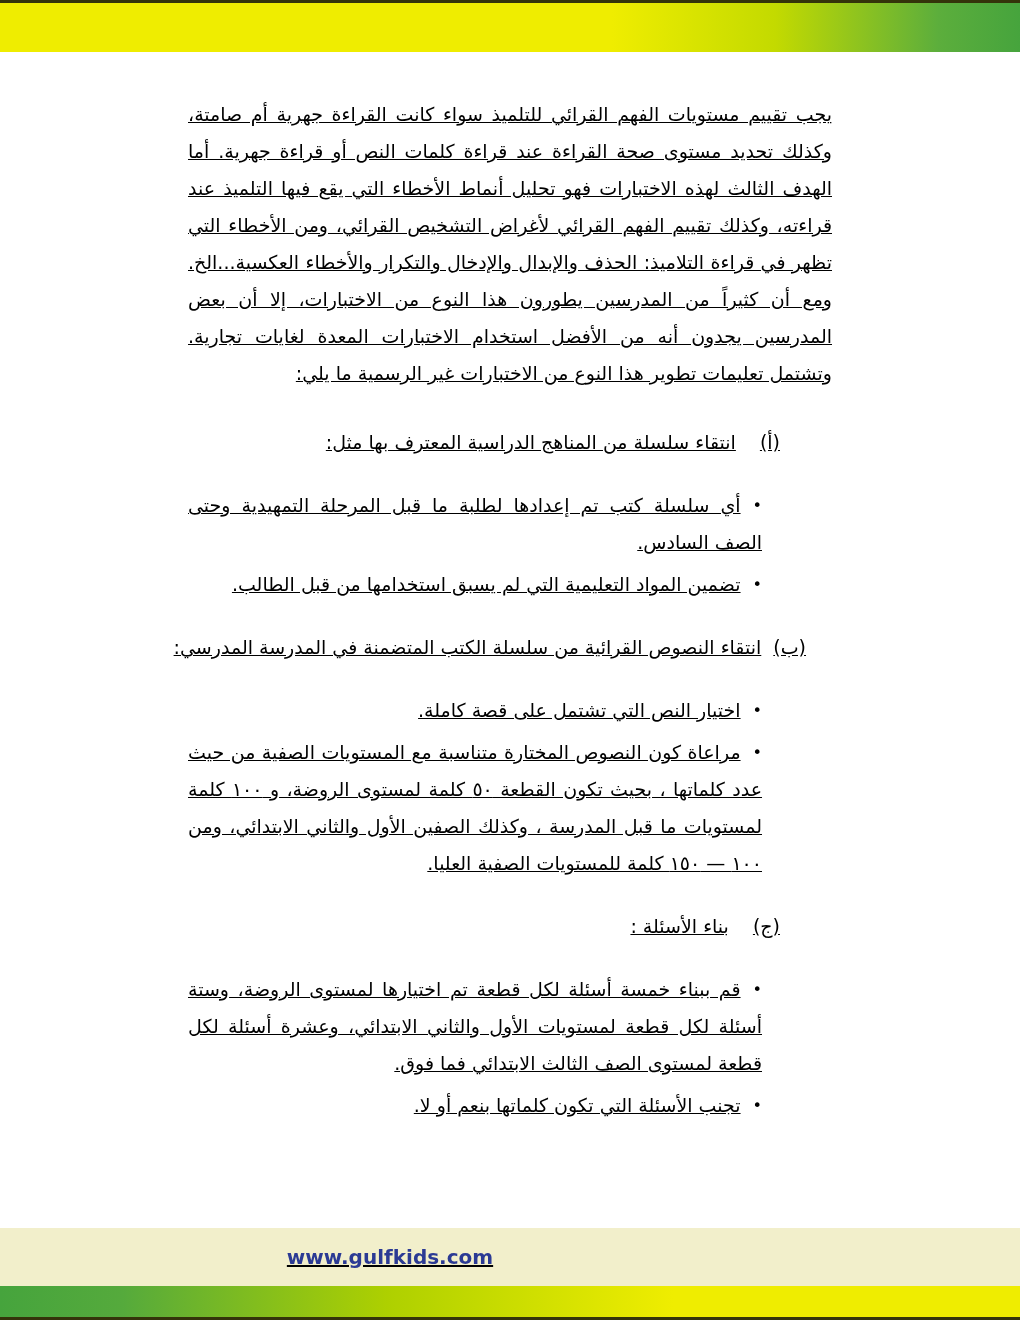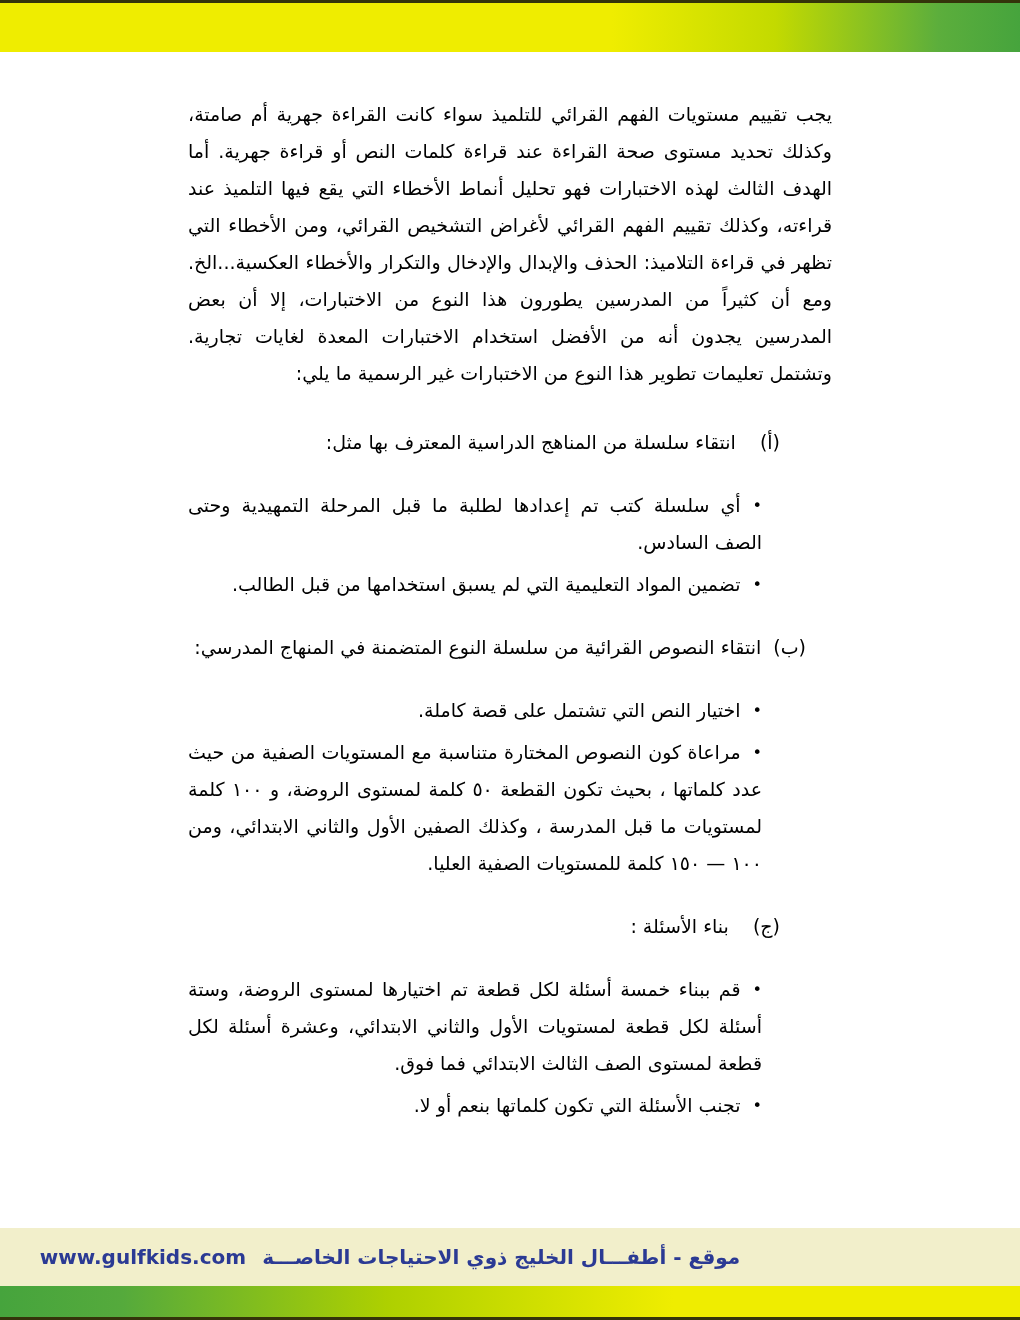--- a/index.html
+++ b/index.html
@@ -3,20 +3,21 @@
 <meta charset="utf-8">
 <style>
   html,body{margin:0;padding:0;background:#ffffff;}
   .page{
     position:relative;
     width:1020px;height:1320px;
     background:#ffffff;
     display:flex;flex-direction:column;
     overflow:hidden;
     font-family:"DejaVu Sans",sans-serif;
+    text-decoration:underline;
   }
   
   .top-band{
     height:49px;flex:0 0 auto;
     border-top:3px solid #34340a;
     background:linear-gradient(90deg,#efed00 0%,#efed00 60%,#c3da00 76%,#5cae3c 92%,#46a43d 100%);
   }
   
   .content{
     flex:1 1 auto;
@@ -101,37 +102,36 @@
 
     <div class="section-head head-a">
       <span class="sec-label">(أ)</span><span class="sec-title">انتقاء سلسلة من المناهج الدراسية المعترف بها مثل:</span>
     </div>
     <ul class="bullets">
       <li><span class="dot">•</span><span>أي سلسلة كتب تم إعدادها لطلبة ما قبل المرحلة التمهيدية وحتى الصف السادس.</span></li>
       <li><span class="dot">•</span><span>تضمين المواد التعليمية التي لم يسبق استخدامها من قبل الطالب.</span></li>
     </ul>
 
     <div class="section-head head-b">
-      <span class="sec-label">(ب)</span><span class="sec-title">انتقاء النصوص القرائية من سلسلة النوع المتضمنة في المنهاج المدرسي:</span>
+      <span class="sec-label">(ب)</span><span class="sec-title">انتقاء النصوص القرائية من سلسلة الكتب المتضمنة في المدرسة المدرسي:</span>
     </div>
     <ul class="bullets">
       <li><span class="dot">•</span><span>اختيار النص التي تشتمل على قصة كاملة.</span></li>
       <li><span class="dot">•</span><span>مراعاة كون النصوص المختارة متناسبة مع المستويات الصفية من حيث عدد كلماتها ، بحيث تكون القطعة ٥٠ كلمة لمستوى الروضة، و ١٠٠ كلمة لمستويات ما قبل المدرسة ، وكذلك الصفين الأول والثاني الابتدائي، ومن ١٠٠ — ١٥٠ كلمة للمستويات الصفية العليا.</span></li>
     </ul>
 
     <div class="section-head head-c">
       <span class="sec-label">(ج)</span><span class="sec-title">بناء الأسئلة :</span>
     </div>
     <ul class="bullets">
       <li><span class="dot">•</span><span>قم ببناء خمسة أسئلة لكل قطعة تم اختيارها لمستوى الروضة، وستة أسئلة لكل قطعة لمستويات الأول والثاني الابتدائي، وعشرة أسئلة لكل قطعة لمستوى الصف الثالث الابتدائي فما فوق.</span></li>
       <li><span class="dot">•</span><span>تجنب الأسئلة التي تكون كلماتها بنعم أو لا.</span></li>
     </ul>
 
   </div>
 
   <div class="footer-strip">
-    <span class="site">موقع - أطفـــال الخليج ذوي الاحتياجات الخاصـــة</span>
     <a class="url" href="#">www.gulfkids.com</a>
   </div>
 
   <div class="bottom-band"></div>
 
 </div>
 
 </body></html>

